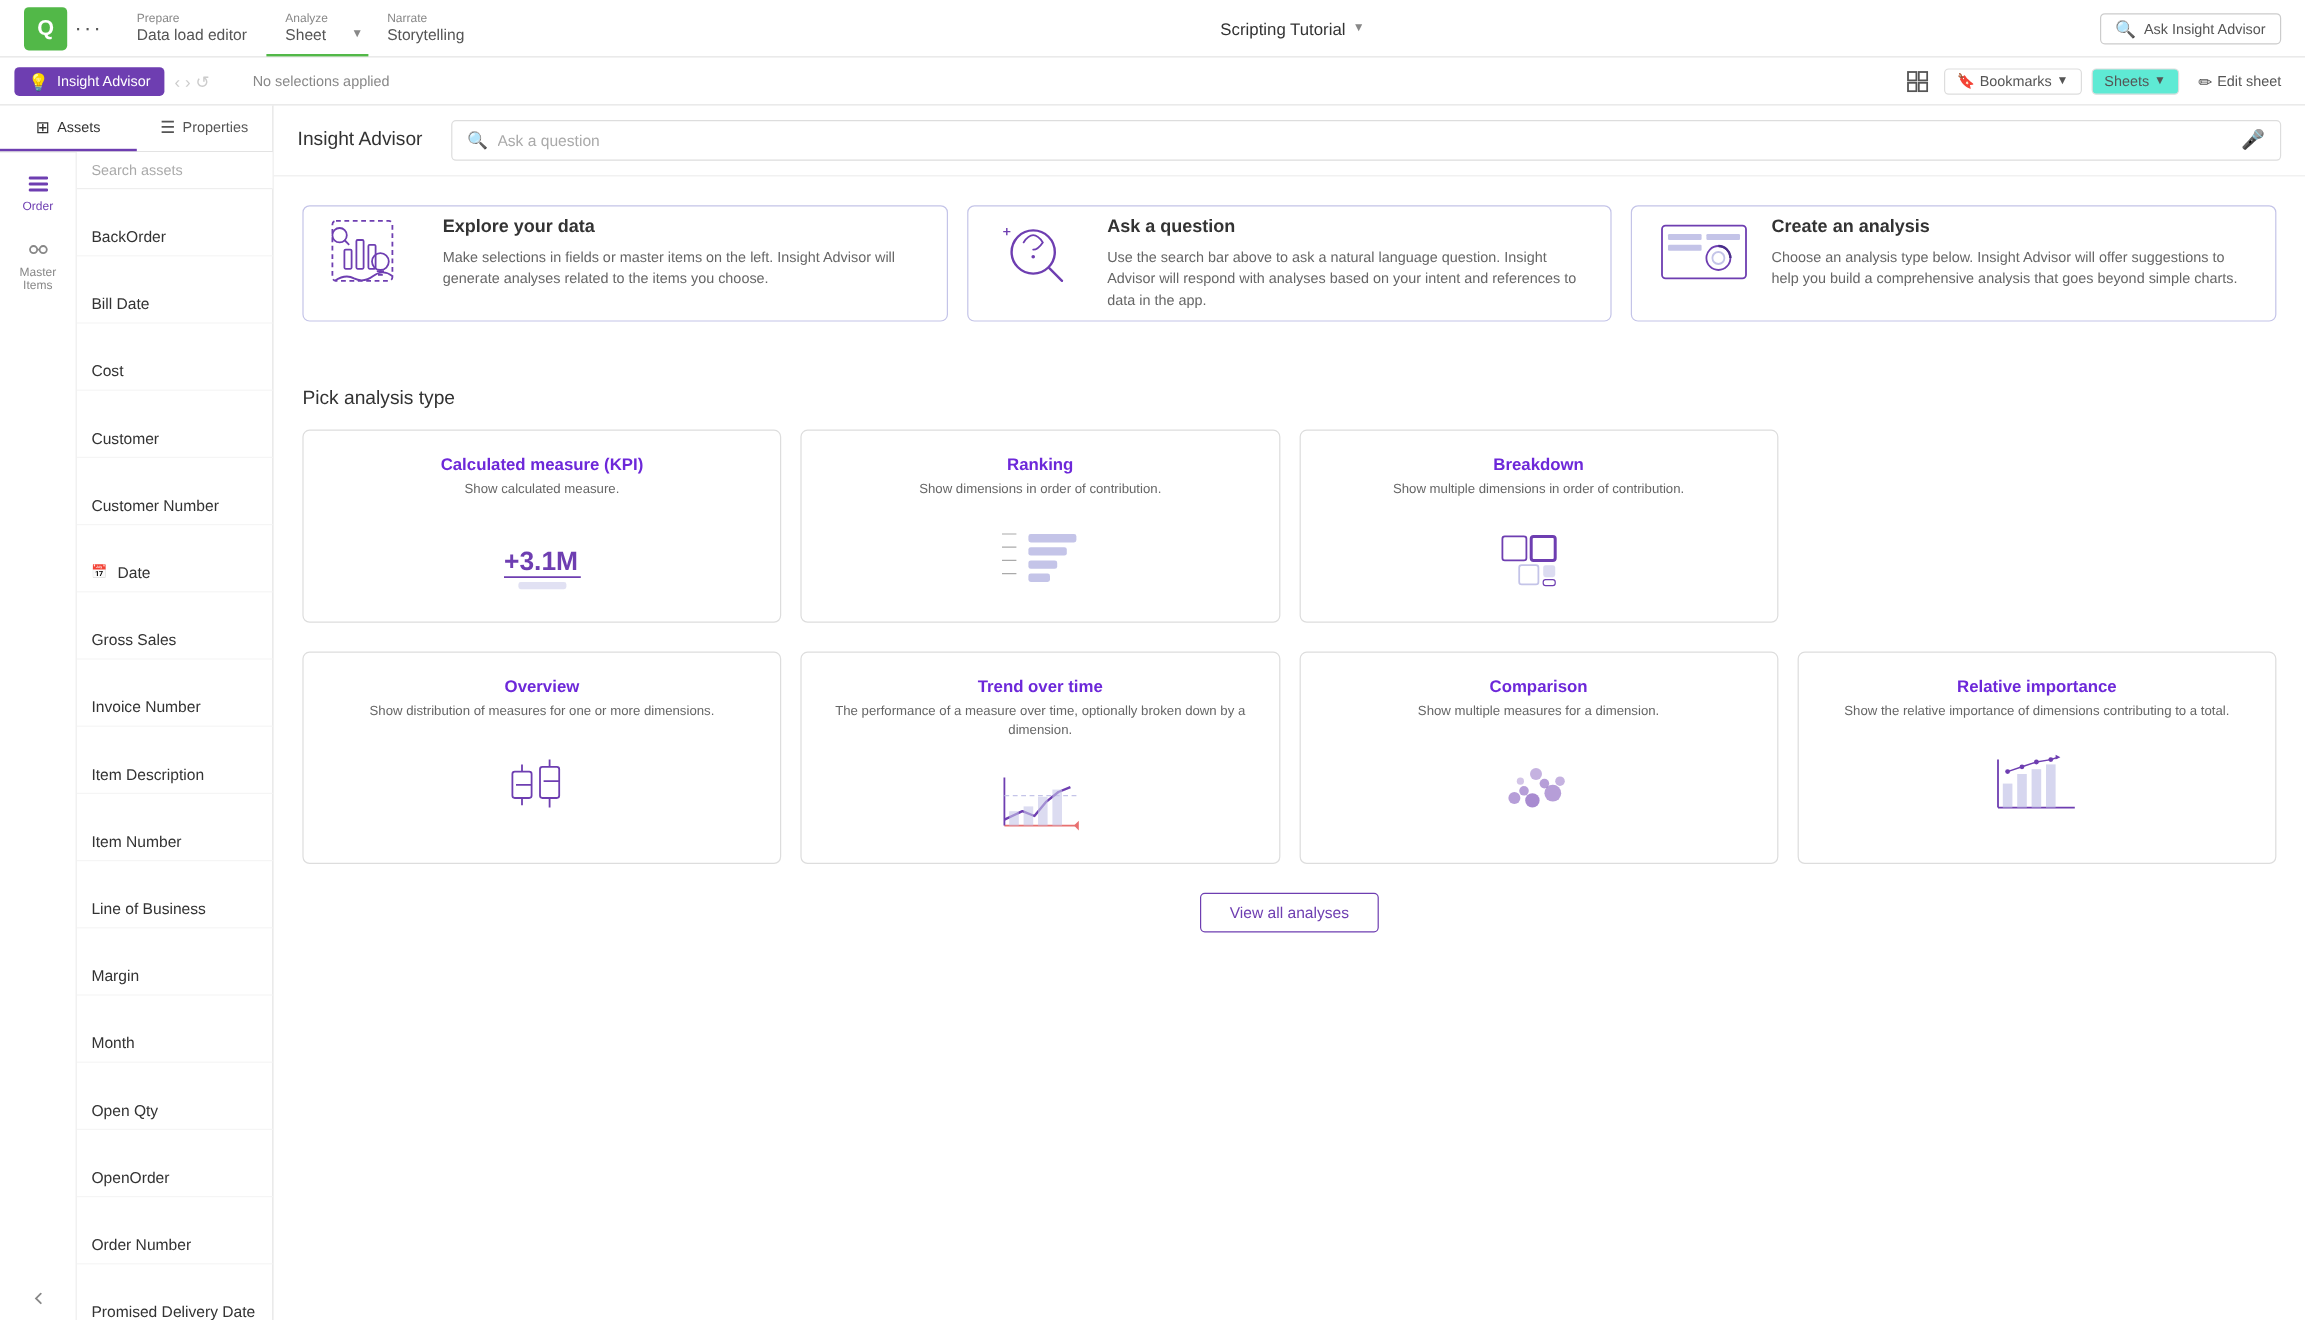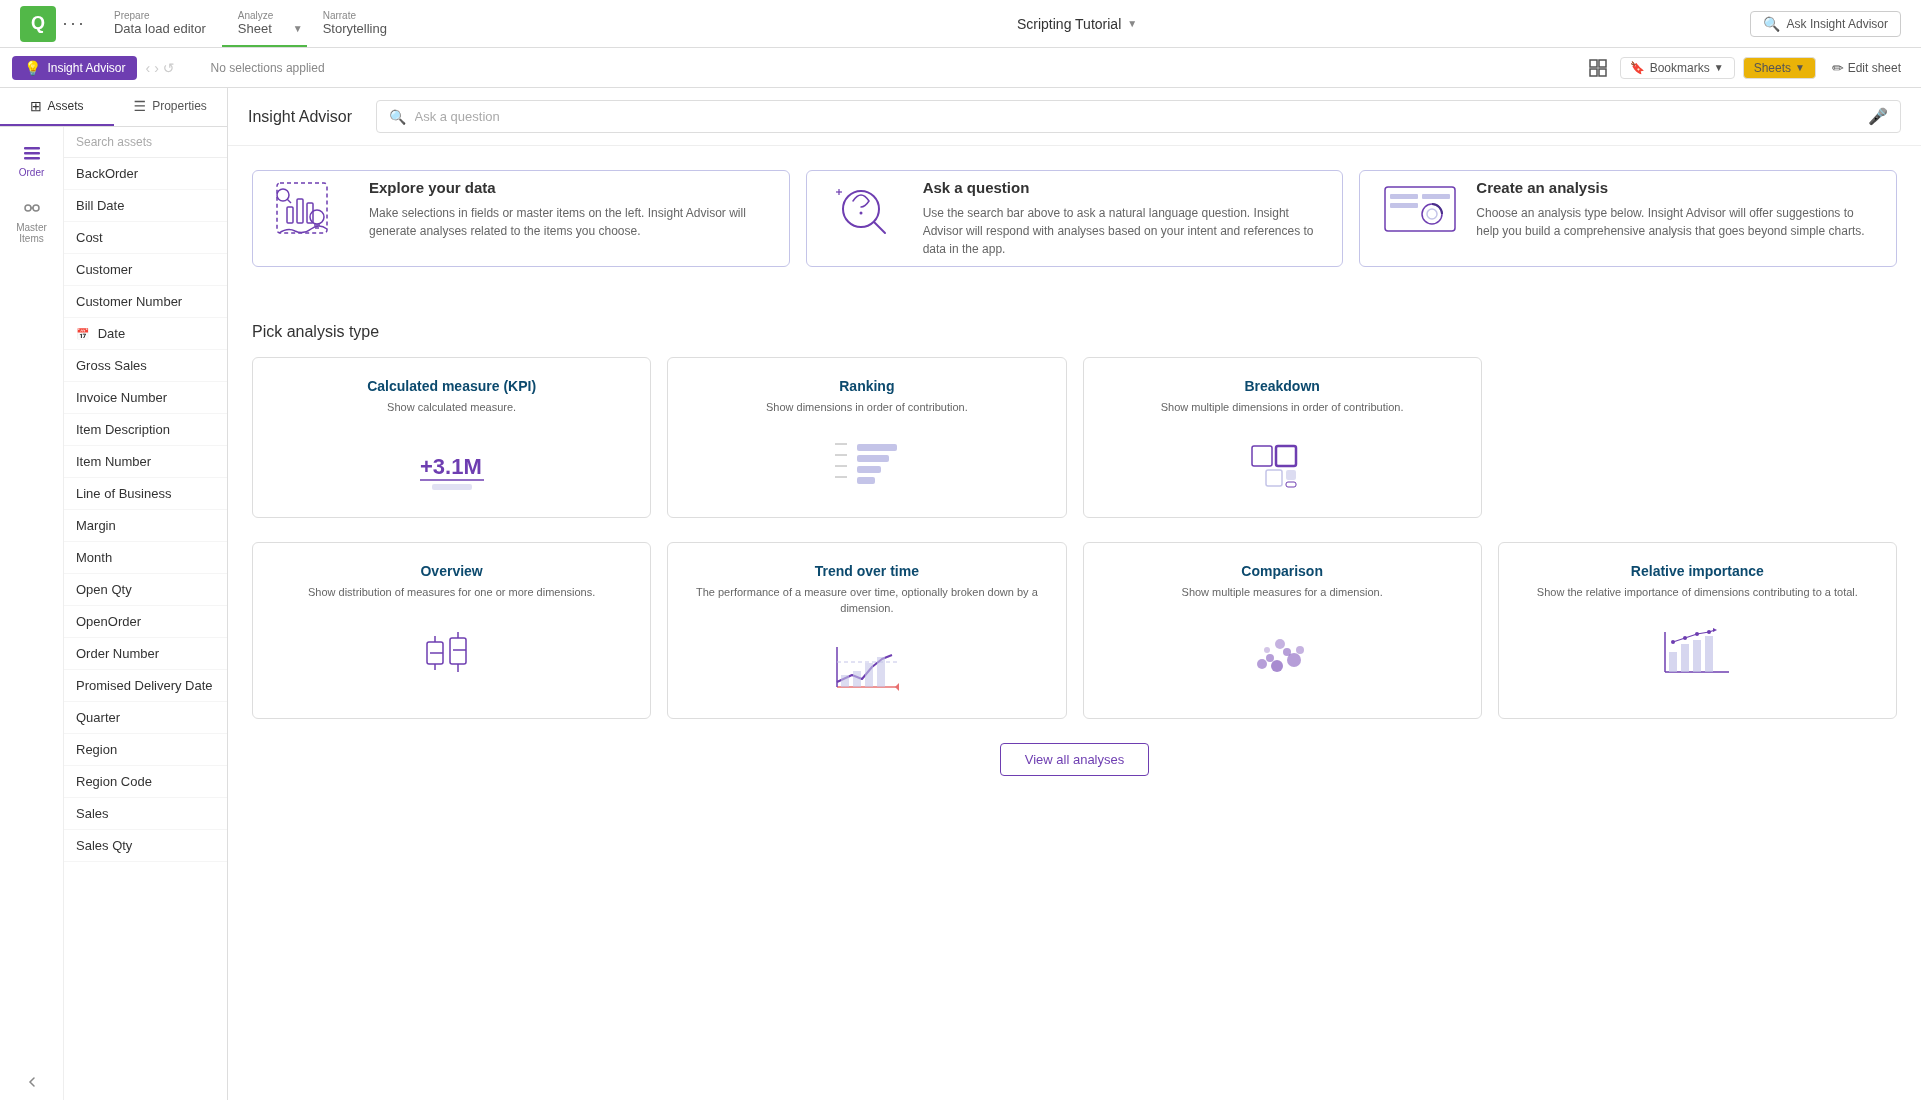--- a/index.html
+++ b/index.html
@@ -60,21 +60,21 @@
     .no-selection { font-size: 12px; color: #888; margin-left: 8px; padding-left: 24px; }
     .second-bar-right { display: flex; align-items: center; gap: 8px; margin-left: auto; }
     .bookmarks-btn {
       display: flex; align-items: center; gap: 4px; font-size: 12px;
       border: 1px solid #ddd; border-radius: 4px; padding: 3px 10px;
       cursor: pointer; color: #555; background: #fff;
     }
     .sheets-btn {
       display: flex; align-items: center; gap: 4px; font-size: 12px;
       border: 1px solid #ddd; border-radius: 4px; padding: 3px 10px;
-      cursor: pointer; color: #555; background: #eab308;
+      cursor: pointer; color: #555; background: #5eead4;
     }
     .edit-sheet-btn {
       display: flex; align-items: center; gap: 4px; font-size: 12px;
       color: #555; cursor: pointer; padding: 3px 8px;
     }
 
     
     .main-layout { display: flex; height: calc(100vh - 88px); }
 
     
@@ -101,21 +101,21 @@
 
     .sidebar-content { flex: 1; display: flex; overflow: hidden; }
     .fields-list-area { flex: 1; overflow-y: auto; display: flex; flex-direction: column; }
     .search-assets-input {
       width: 100%; border: none; border-bottom: 1px solid #eee;
       padding: 8px 12px; font-size: 12px; color: #555; outline: none;
     }
     .search-assets-input::placeholder { color: #aaa; }
     .field-item {
       padding: 8px 12px; cursor: pointer; font-size: 13px; color: #333;
-      display: flex; align-items: flex-end; gap: 8px; border-bottom: 1px solid #f5f5f5;
+      display: flex; align-items: flex-start; gap: 8px; border-bottom: 1px solid #f5f5f5; margin-top: 24px;
     }
     .collapse-btn {
       width: 28px; height: 28px; display: flex; align-items: center; justify-content: center;
       cursor: pointer; color: #555; margin: auto 4px 4px 4px;
     }
 
     
     .main-content { flex: 1; background: #fff; overflow-y: auto; }
     .insight-header {
       display: flex; align-items: center; gap: 8px;
@@ -146,21 +146,21 @@
     .info-card-desc { font-size: 12px; color: #666; line-height: 1.5; }
 
     
     .analysis-section { padding: 0 24px 24px; }
     .analysis-title { font-size: 16px; font-weight: 500; color: #333; margin-bottom: 16px; }
     .analysis-grid { display: grid; grid-template-columns: repeat(4, 1fr); gap: 16px; margin-bottom: 24px; }
     .analysis-card {
       border: 1px solid #ddd; border-radius: 6px; padding: 20px 16px 16px;
       cursor: pointer; text-align: center; display: flex; flex-direction: column; align-items: center;
     }
-    .analysis-card-title { font-size: 14px; font-weight: 600; color: #0c4a6e; margin-bottom: 6px; }
+    .analysis-card-title { font-size: 14px; font-weight: 600; color: #6d28d9; margin-bottom: 6px; }
     .analysis-card-desc { font-size: 11px; color: #666; margin-bottom: 16px; line-height: 1.4; }
     .analysis-card-visual { width: 80px; height: 70px; display: flex; align-items: center; justify-content: center; }
 
     .view-all-btn {
       display: block; margin: 0 auto; padding: 8px 24px;
       border: 1px solid #6e3eb1; border-radius: 4px; color: #6e3eb1;
       background: #fff; cursor: pointer; font-size: 13px;
     }
 
     

